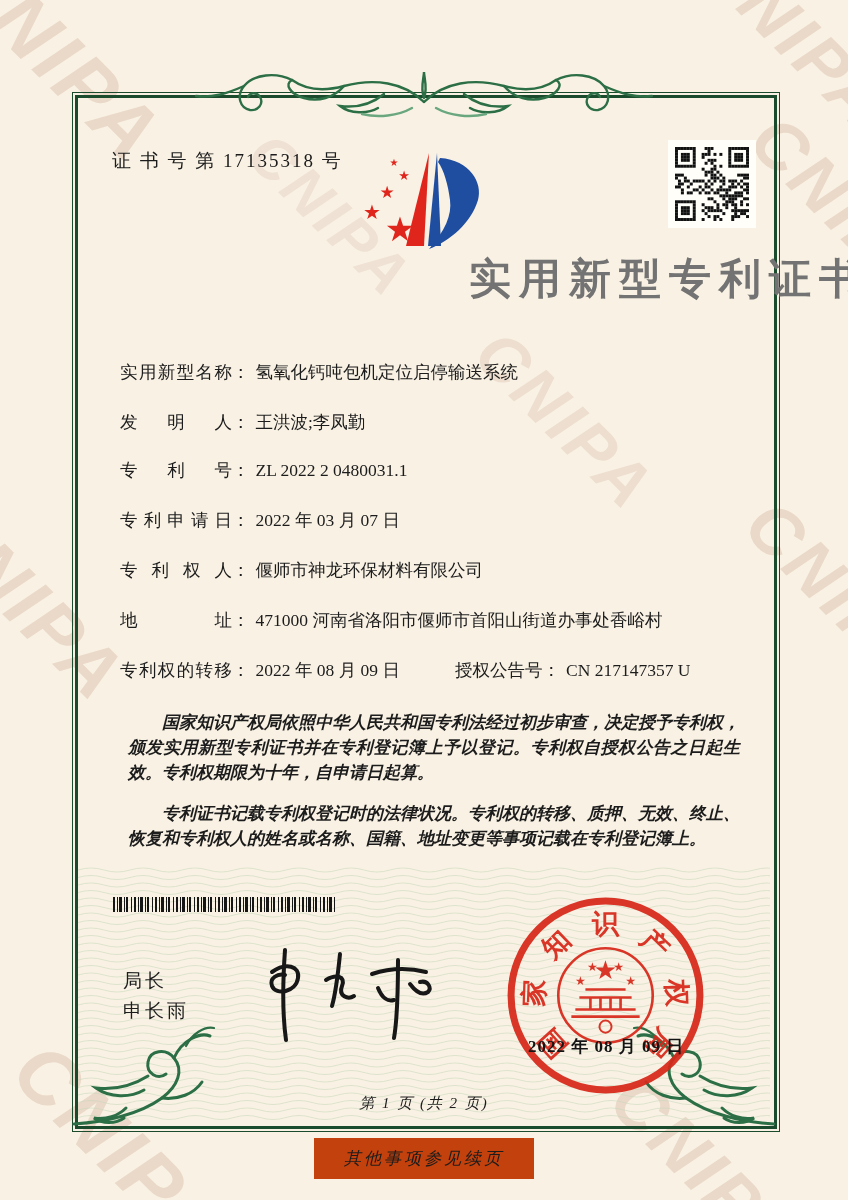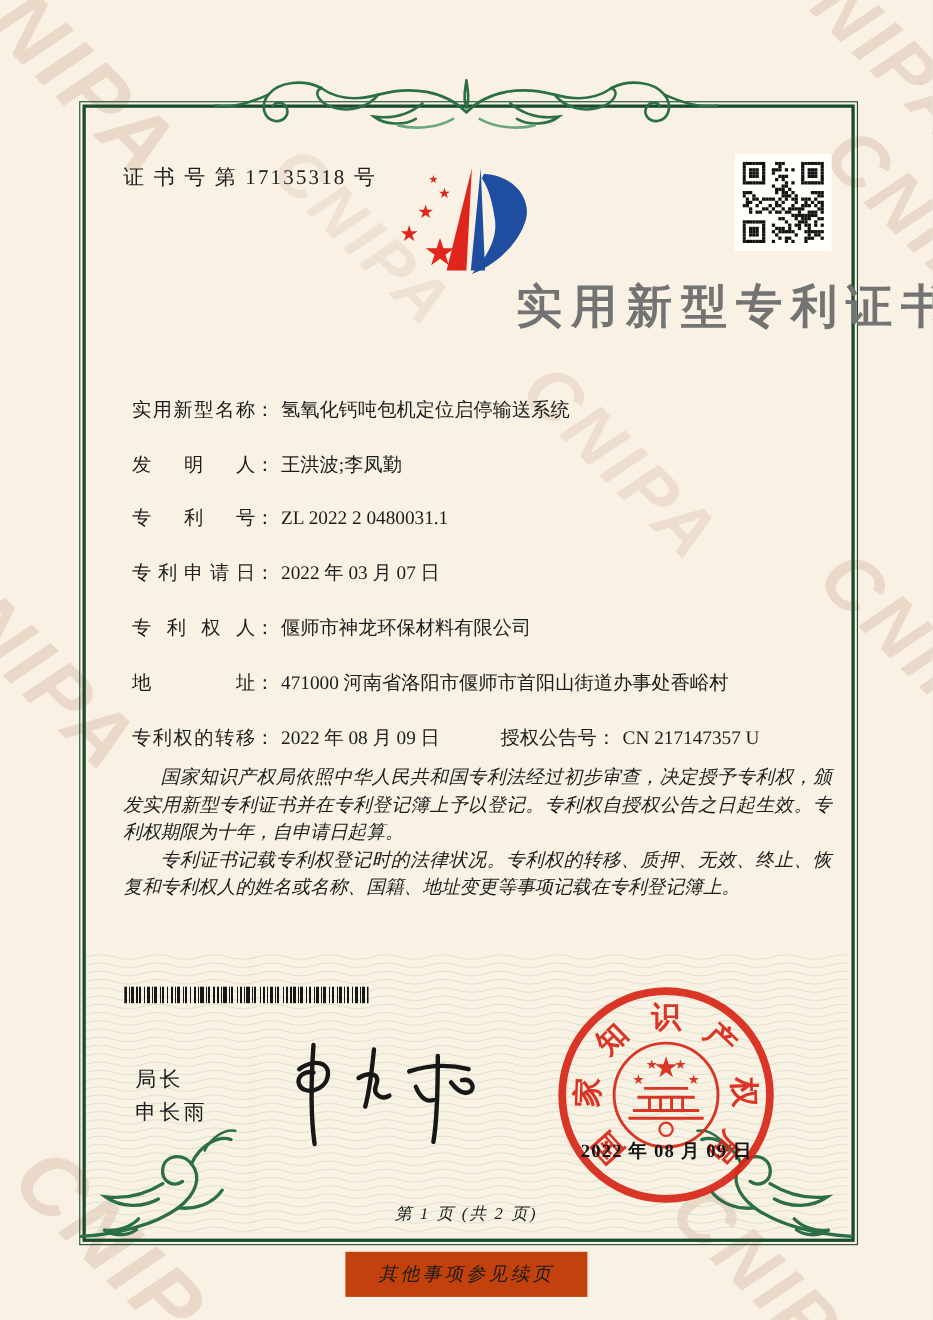--- a/index.html
+++ b/index.html
@@ -22,21 +22,21 @@
   .title{position:absolute;left:0;top:251px;width:100%;text-align:right;
          font-size:42px;font-weight:bold;letter-spacing:8px;color:#737373;margin-left:21px;}
   
   .frow{position:absolute;left:120px;font-size:17.5px;white-space:nowrap;}
   .flabel{display:inline-block;width:112px;text-align:justify;text-align-last:justify;}
   .fcolon{display:inline-block;margin-right:6px;}
   .fpair2{position:absolute;left:335px;top:0;white-space:nowrap;}
   
   .bodytext{position:absolute;left:112px;top:694px;width:644px;font-size:17px;
             line-height:25px;font-style:italic;text-align:justify;}
-  .bodytext p{margin:0;text-indent:2em;}
+  .bodytext p{margin:16px;text-indent:2em;font-weight:bold;}
   
   .barcode{position:absolute;left:113px;top:897px;width:222px;height:15px;
     background:repeating-linear-gradient(90deg,
       #161616 0 2px,transparent 2px 4px,#161616 4px 5px,transparent 5px 6px,
       #161616 6px 9px,transparent 9px 11px,#161616 11px 12px,transparent 12px 13px,
       #161616 13px 15px,transparent 15px 18px,#161616 18px 19px,transparent 19px 21px);}
   
   .comm-title{position:absolute;left:123px;top:968px;font-size:19px;letter-spacing:3px;}
   .comm-name{position:absolute;left:123px;top:998px;font-size:19px;letter-spacing:3px;}
   .sig{position:absolute;left:252px;top:940px;}

